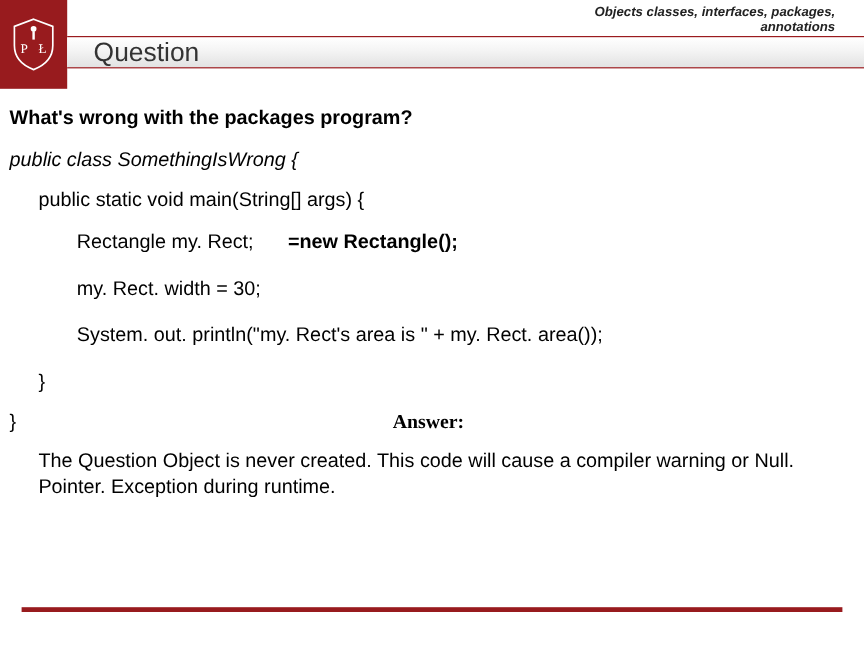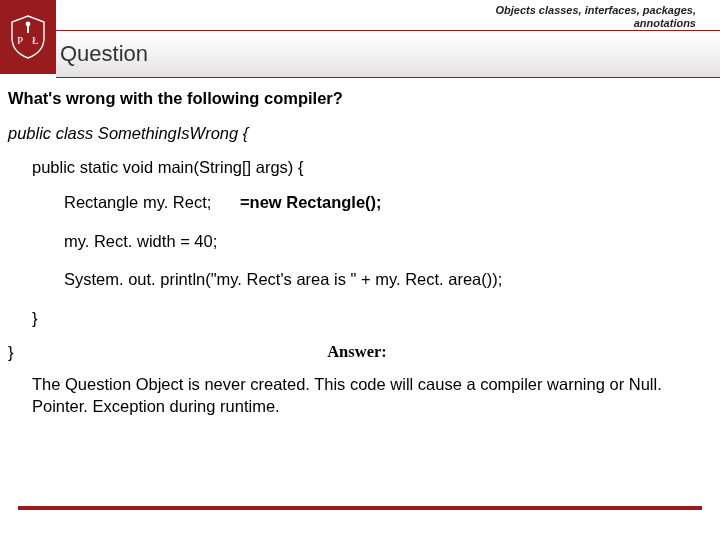--- a/index.html
+++ b/index.html
@@ -37,27 +37,27 @@
     font-weight: bold;
     color: #222;
     text-align: right;
     line-height: 1.15;
   }
   .title-bar {
     position: absolute;
     left: 56px;
     right: 0;
     top: 30px;
-    height: 48px;
+    height: 27px;
     background: linear-gradient(to bottom, #ffffff 0%, #f4f4f4 45%, #e2e2e2 100%);
     border-top: 1px solid #9a1b1e;
     border-bottom: 1px solid #9a1b1e;
     display: flex;
     align-items: center;
-    padding-left: 4px;
+    padding-left: 22px;
   }
   .title-bar h1 {
     font-size: 22px;
     font-weight: normal;
     color: #333;
     font-family: Arial, sans-serif;
   }
   .content {
     padding: 14px 14px 0 8px;
     font-size: 16.5px;
@@ -115,32 +115,32 @@
     <div>Objects classes, interfaces, packages,</div>
     <div>annotations</div>
   </div>
   <div class="title-bar">
     <h1>Question</h1>
   </div>
 </div>
 
 <div class="content">
 
-  <div class="q-heading">What's wrong with the following compiler?</div>
+  <div class="q-heading">What's wrong with the packages program?</div>
 
   <div class="code-l0">public class SomethingIsWrong {</div>
 
   <div class="code-l1">public static void main(String[] args) {</div>
 
   <div class="code-l2">
     <span>Rectangle my. Rect;</span>
     <span class="seg2">=new Rectangle();</span>
   </div>
 
-  <div class="code-l2">my. Rect. width = 40;</div>
+  <div class="code-l2">my. Rect. width = 30;</div>
 
 
   <div class="code-l2">System. out. println("my. Rect's area is " + my. Rect. area());</div>
 
   <div class="code-l1">}</div>
 
   <div class="answer-row">
     <span class="brace">}</span>
     <span class="ans-label">Answer:</span>
   </div>

